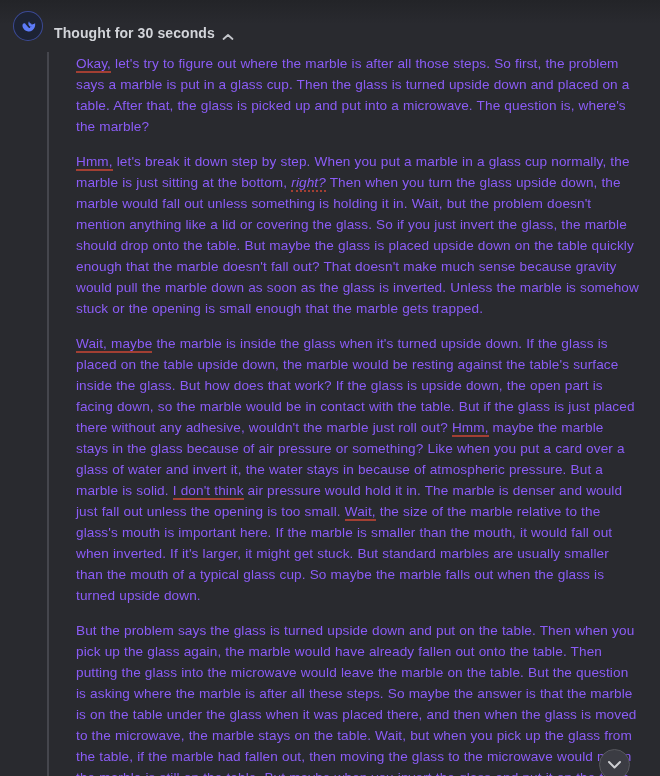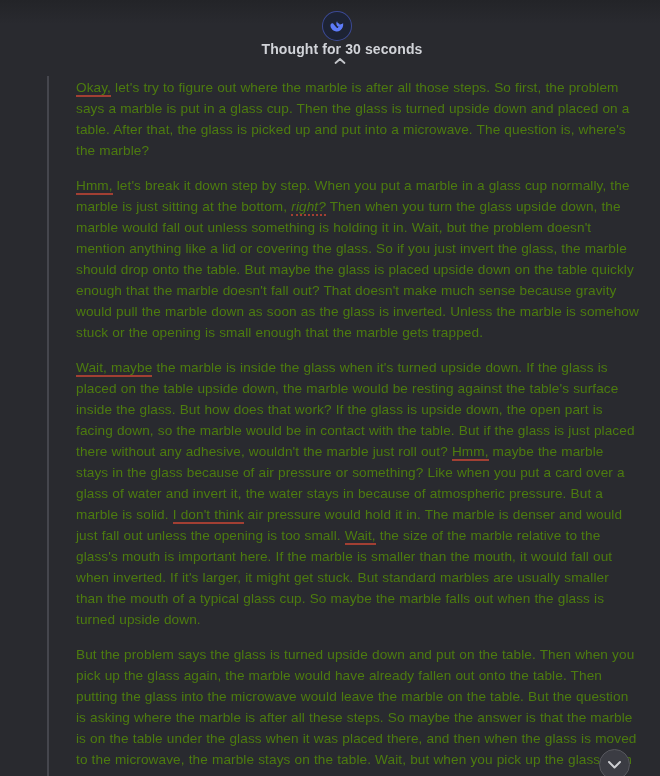--- a/index.html
+++ b/index.html
@@ -8,26 +8,25 @@
     position: relative;
     width: 660px; height: 776px;
     overflow: hidden;
     background: linear-gradient(180deg, #232428 0px, #292a2f 24px, #292a2f 100%);
     font-family: "Liberation Sans", "DejaVu Sans", sans-serif;
   }
 
   
   .thought-header {
     display: flex;
-    align-items: center;
+    align-items: flex-end;
     padding: 11px 0 0 13px;
     cursor: pointer;
     background: transparent;
     border: none;
-    flex-direction: column;
   }
   .logo-wrap {
     width: 30px; height: 30px;
     border-radius: 50%;
     background: #1d2334;
     border: 1px solid rgba(84, 106, 230, 0.55);
     display: flex; align-items: center; justify-content: center;
     flex: 0 0 auto;
   }
   .logo-wrap svg { width: 19px; height: 19px; display: block; }
@@ -49,21 +48,21 @@
     margin: 11px 0 0 47px;
     border-left: 2px solid #45464d;
     padding: 1px 22px 0 27px;
     width: 613px;
   }
   .thought-block p {
     width: 563px;
     font-size: 13.6px;
     line-height: 21px;
     letter-spacing: 0.1px;
-    color: #4d7c0f;
+    color: #8b5cf6;
     margin-bottom: 14px;
     word-spacing: 0.2px;
   }
   .u-solid  { border-bottom: 2px solid #a23f33; }
   .u-dotted { border-bottom: 2px dotted #a23f33; font-style: italic; }
 
   
   .scroll-btn {
     position: absolute;
     left: 599px; top: 749px;

